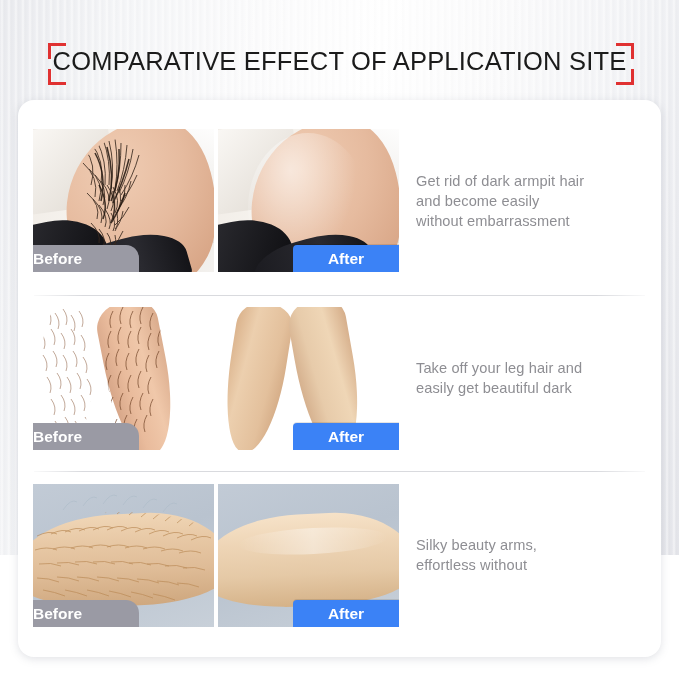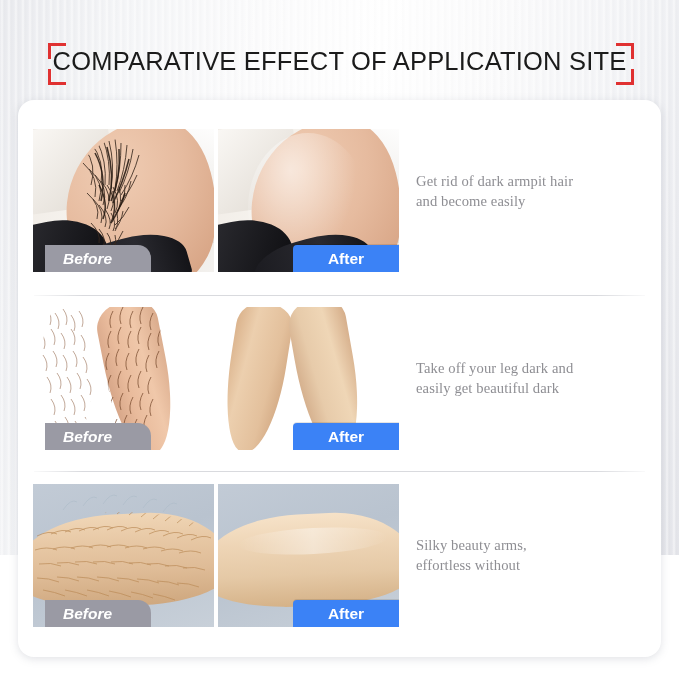--- a/index.html
+++ b/index.html
@@ -124,28 +124,26 @@
     bottom: 0;
     height: 27px;
     line-height: 27px;
     color: #ffffff;
     font-size: 15.5px;
     font-weight: 700;
     text-align: center;
     z-index: 6;
   }
   .badge.before {
-    left: 12px;
+    left: 0;
     width: 106px;
     background: #9a9aa4;
     border-top-right-radius: 13px;
     text-align: left;
-    padding-left: 18px;
     box-sizing: border-box;
-    font-style: italic;
   }
   .badge.after {
     right: 0;
     width: 106px;
     background: #3b82f6;
     border-top-left-radius: 4px;
     box-shadow: 0 -1px 0 rgba(0,0,0,0.10);
   }
 
   
@@ -154,21 +152,21 @@
     left: 398px;
     width: 238px;
     color: #8e8e93;
     font-size: 14.6px;
     line-height: 20px;
     letter-spacing: 0.1px;
   }
   .caption.c1 { top: 57px; }
   .caption.c2 { top: 66px; }
   .caption.c3 { top: 66px; }
-  .caption div { white-space: nowrap; font-family: Liberation Serif, serif; }
+  .caption div { white-space: nowrap; }
 
   
 
   
   .ap-bg {
     position: absolute; inset: 0;
     background: linear-gradient(120deg, #efeae4 0%, #f6f3ee 38%, #eae6e0 62%, #f3f1ee 100%);
   }
   .ap-cloth {
     position: absolute; left: -6px; top: -4px; width: 86px; height: 84px;
@@ -350,20 +348,21 @@
           <div class="ap-smooth"></div>
           <div class="ap-bra"></div>
           <div class="ap-bra2"></div>
         </div>
         <div class="badge after">After</div>
       </div>
 
       <div class="caption c1">
         <div>Get rid of dark armpit hair</div>
         <div>and become easily</div>
+        <div>without embarrassment</div>
       </div>
     </div>
 
     <div class="row r2">
 
       <div class="panel left">
         <div class="photo">
           <div class="leg-bg"></div>
           <div class="leg a"></div>
           <div class="leg b"></div>
@@ -450,21 +449,21 @@
       <div class="panel right">
         <div class="photo">
           <div class="leg-bg"></div>
           <div class="leg smooth-a"></div>
           <div class="leg smooth-b"></div>
         </div>
         <div class="badge after">After</div>
       </div>
 
       <div class="caption c2">
-        <div>Take off your leg dark and</div>
+        <div>Take off your leg hair and</div>
         <div>easily get beautiful dark</div>
       </div>
     </div>
 
     <div class="row r3">
 
       <div class="panel left">
         <div class="photo">
           <div class="arm-bg"></div>
           <div class="arm"></div>

